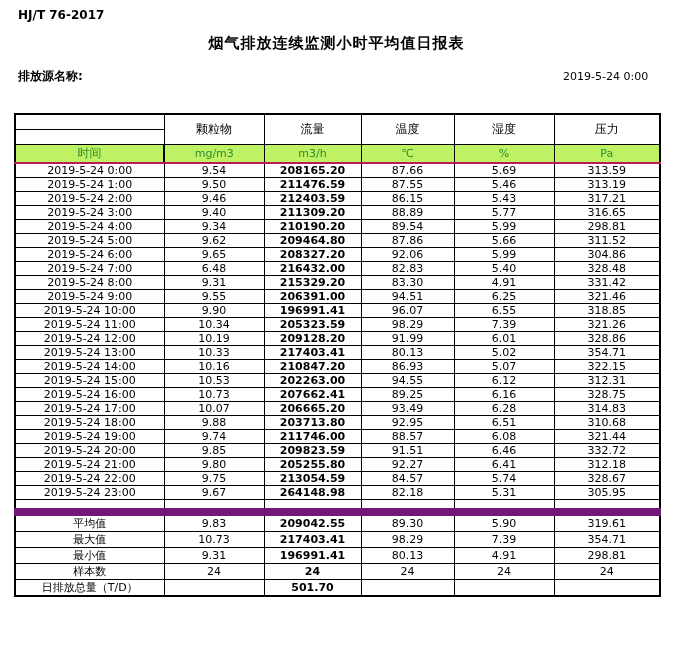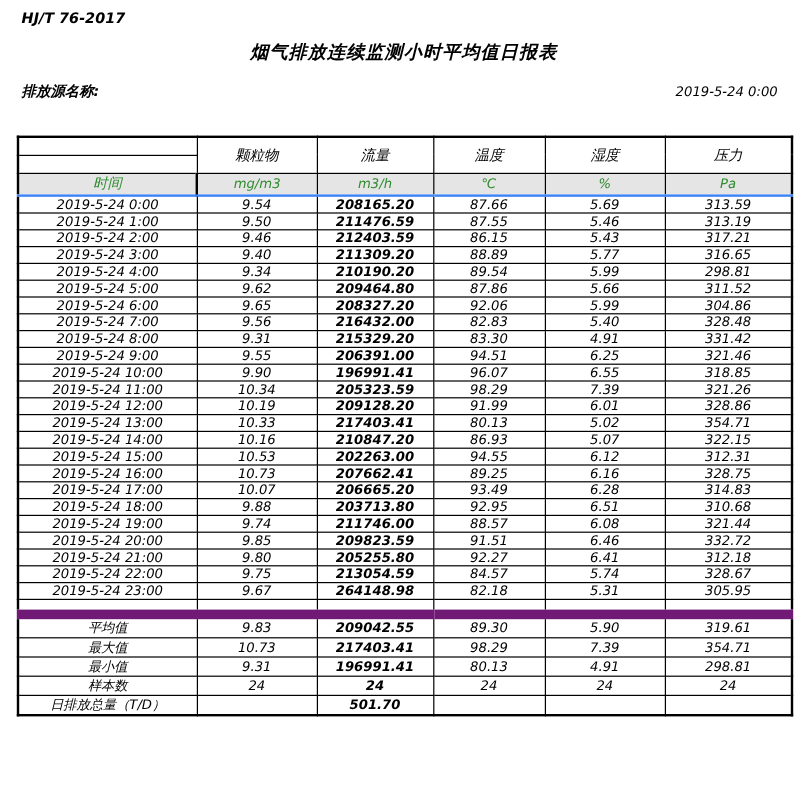--- a/index.html
+++ b/index.html
@@ -2,21 +2,21 @@
 <html><head>
 <meta charset="utf-8">
 <style>
   * { box-sizing: border-box; margin: 0; padding: 0; }
   body {
     width: 673px; height: 661px;
     background: #ffffff; color: #000;
     font-family: "DejaVu Sans", "Liberation Sans", sans-serif;
     overflow: hidden;
   }
-  .page { width: 673px; height: 655px; padding-top: 8px; position: relative; font-style: italic; }
+  .page { width: 673px; height: 655px; padding-top: 8px; position: relative; }
 
   .standard { margin-left: 18px; font-size: 12px; font-weight: bold; }
   .title { text-align: center; margin: 12px 0 14px; font-size: 15px; font-weight: bold; letter-spacing: 1px; }
 
   .meta { position: relative; margin-left: 18px; height: 42px; font-size: 12px; font-weight: bold; line-height: 19px; }
   .datetime { position: absolute; left: 545px; top: 0; font-weight: normal; font-size: 11px; }
 
   table.report {
     margin: 4px 0 0 14px;
     border-collapse: collapse;
@@ -32,21 +32,21 @@
   col.c-flow  { width: 97px; }
   col.c-temp  { width: 93px; }
   col.c-hum   { width: 100px; }
   col.c-pres  { width: 106px; }
 
   tr.h1 td, tr.h1 th, tr.h2 td { height: 15px; }
   th.colname { font-size: 12px; font-weight: normal; }
   td.time-split { border-right: 2px solid #000; }
   td.time-cell, td.label-cell { border-right: 2px solid #000; }
 
-  tr.units td { background: #e5e5e5; color: #2e8b2e; height: 16px; border-bottom: 2px solid #3b82f6; font-size: 11px; }
+  tr.units td { background: #bef264; color: #2e8b2e; height: 16px; border-bottom: 2px solid #be185d; font-size: 11px; }
   tr.units td:first-child { font-size: 12px; border-right: 2px solid #000; }
 
   td.flow { font-weight: bold; margin-left: 24px; }
 
   tr.spacer td { height: 13px; }
   tr.summary-first td { border-top: 8px solid #701a75; }
 
   .footer { margin-left: 18px; margin-top: 12px; font-size: 12px; }
   .footnote { font-weight: bold; margin-bottom: 4px; }
   .signline { position: relative; height: 18px; font-weight: bold; }
@@ -154,21 +154,21 @@
         <tr>
           <td class="time-cell">2019-5-24 6:00</td>
           <td>9.65</td>
           <td class="flow">208327.20</td>
           <td>92.06</td>
           <td>5.99</td>
           <td>304.86</td>
         </tr>
         <tr>
           <td class="time-cell">2019-5-24 7:00</td>
-          <td>9.56</td>
+          <td>6.48</td>
           <td class="flow">216432.00</td>
           <td>82.83</td>
           <td>5.40</td>
           <td>328.48</td>
         </tr>
         <tr>
           <td class="time-cell">2019-5-24 8:00</td>
           <td>9.31</td>
           <td class="flow">215329.20</td>
           <td>83.30</td>

